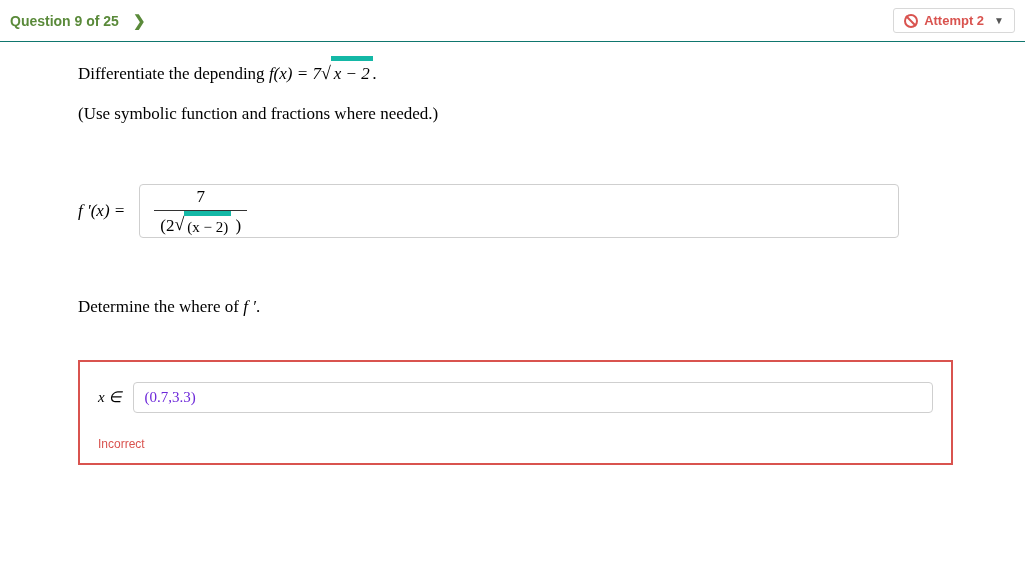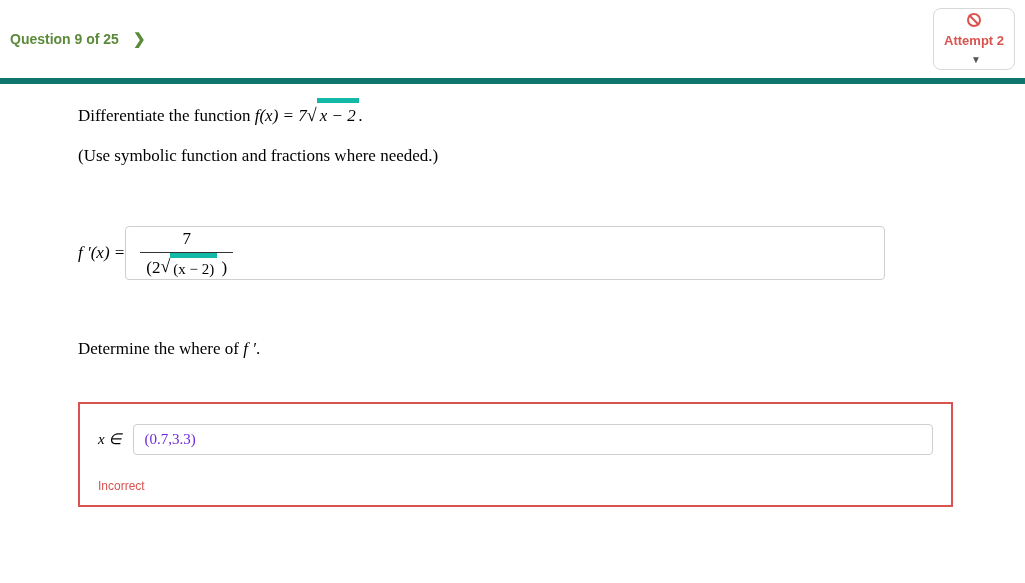--- a/index.html
+++ b/index.html
@@ -8,52 +8,51 @@
   background: #fff;
   width: 1025px;
   height: 583px;
   overflow: hidden;
 }
 .header {
   display: flex;
   justify-content: space-between;
   align-items: center;
   padding: 8px 10px 8px 10px;
-  border-bottom: 6px solid #0f766e;
+  border-bottom: 1px solid #0f766e;
   font-family: Arial, Helvetica, sans-serif;
 }
 .q-nav { display: flex; align-items: center; gap: 14px; }
 .q-label { color: #5a8a3a; font-weight: bold; font-size: 14px; }
 .chev { color: #5a8a3a; font-weight: bold; font-size: 15px; cursor: pointer; }
 .attempt-box {
   border: 1px solid #d8d8d8;
-  border-radius: 8px;
+  border-radius: 3px;
   padding: 4px 10px;
   display: flex;
   align-items: center;
   gap: 6px;
   color: #d9534f;
   font-weight: bold;
   font-size: 13px;
   cursor: pointer;
-  flex-direction: column;
 }
 .no-icon {
   width: 14px; height: 14px; border: 2px solid #d9534f; border-radius: 50%;
   position: relative; display: inline-block;
 }
 .no-icon::after {
   content: ""; position: absolute; width: 14px; height: 2px; background: #d9534f;
   top: 4px; left: -2px; transform: rotate(45deg);
 }
 .caret { font-size: 10px; color: #555; margin-left: 4px; }
 .content { padding: 14px 72px 0 78px; font-size: 17px; color: #000; line-height: 1.5; }
 .para { margin-bottom: 14px; }
 .italic { font-style: italic; }
-.answer-row { display: flex; align-items: center; margin: 58px 0 14px 0; }
+.answer-row { display: flex; align-items: center; gap: 14px; margin: 58px 0 14px 0; }
 .lhs { font-style: italic; font-size: 17px; }
 .math-box {
   border: 1px solid #cfcfcf; border-radius: 4px;
   padding: 6px 14px; min-width: 220px; width: 760px; height: 54px;
   display: flex; align-items: center;
   font-family: Georgia, serif; font-size: 17px; background: #fff;
 }
 .frac { display: inline-flex; flex-direction: column; align-items: center; font-style: normal; }
 .frac .num { padding: 0 6px; }
 .frac .den { border-top: 1px solid #333; padding: 0 6px; }
@@ -88,21 +87,21 @@
   <div class="attempt-box">
     <span class="no-icon"></span>
     <span>Attempt 2</span>
     <span class="caret">▼</span>
   </div>
 </div>
 
 <div class="content">
 
   <div class="para">
-    <span>Differentiate the function </span>
+    <span>Differentiate the depending </span>
     <span class="italic">
       <span>f(x) = 7</span><span class="sqrt-wrap big-sqrt">
           <span class="rad">√</span>
           <span class="under-rad">x − 2</span>
         </span><span>.</span>
     </span>
   </div>
 
   <div class="para">(Use symbolic function and fractions where needed.)</div>
 

